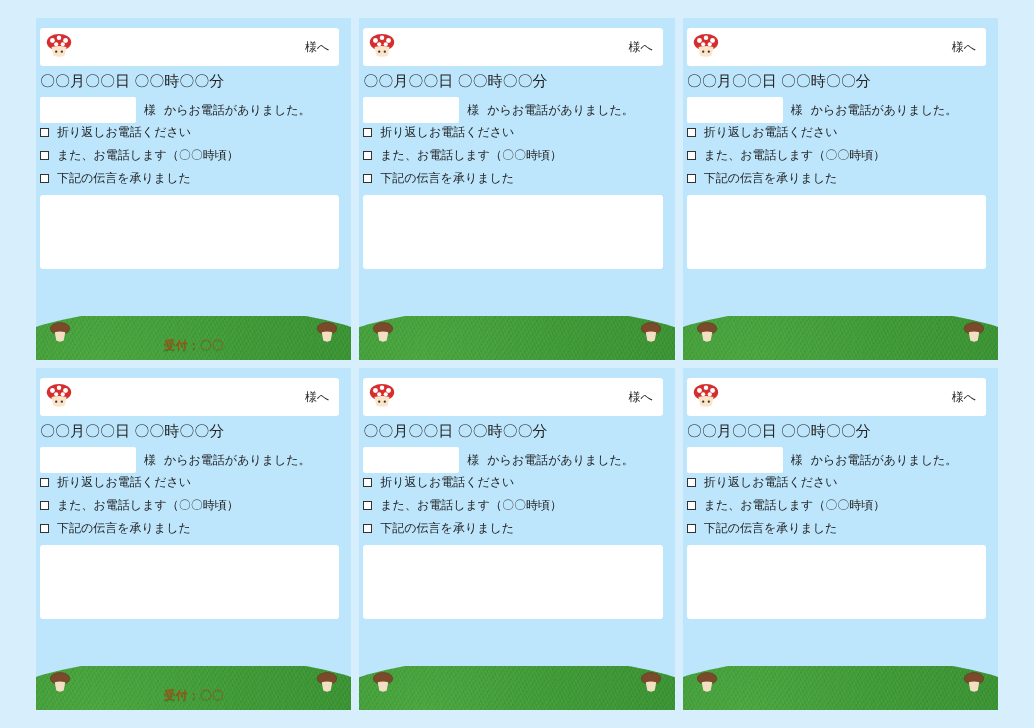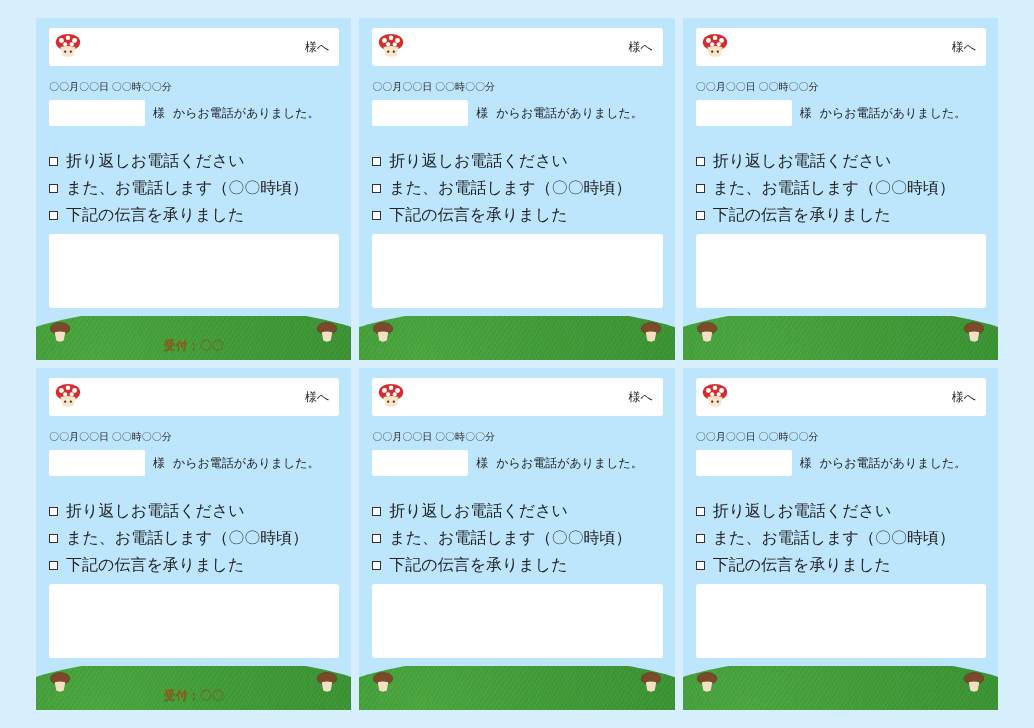--- a/index.html
+++ b/index.html
@@ -19,63 +19,63 @@
     padding: 18px 36px;
     display: grid;
     grid-template-columns: repeat(3, 1fr);
     grid-template-rows: repeat(2, 1fr);
     gap: 8px 8px;
   }
   .card {
     background: #bde5fb;
     position: relative;
     overflow: hidden;
-    padding: 10px 12px 0 13px;
+    padding: 10px 12px 0 4px;
   }
   .to-row {
     background: #fff;
     border-radius: 3px;
     height: 38px;
     display: flex;
     align-items: center;
     padding: 0 10px 0 4px;
   }
   .to-label {
     margin-left: auto;
     font-size: 12px;
   }
   .mushroom-red {
     width: 30px; height: 30px;
     position: relative;
     flex-shrink: 0;
   }
   .mushroom-red svg { display:block; }
   .datetime {
-    margin-top: 14px;
-    font-size: 10px;
+    margin-top: 6px;
+    font-size: 15px;
   }
   .caller-row {
     margin-top: 6px;
     display: flex;
     align-items: center;
     gap: 8px;
     font-size: 12px;
   }
   .caller-field {
     background: #fff;
     border-radius: 2px;
     width: 96px;
     height: 26px;
   }
   .checks {
-    margin-top: 25px;
+    margin-top: 1px;
     display: flex;
     flex-direction: column;
     gap: 6px;
-    font-size: 16px;
+    font-size: 12px;
   }
   .check {
     display: flex;
     align-items: center;
     gap: 8px;
   }
   .check-box {
     width: 9px; height: 9px;
     border: 1px solid #333;
     background: #fff;

